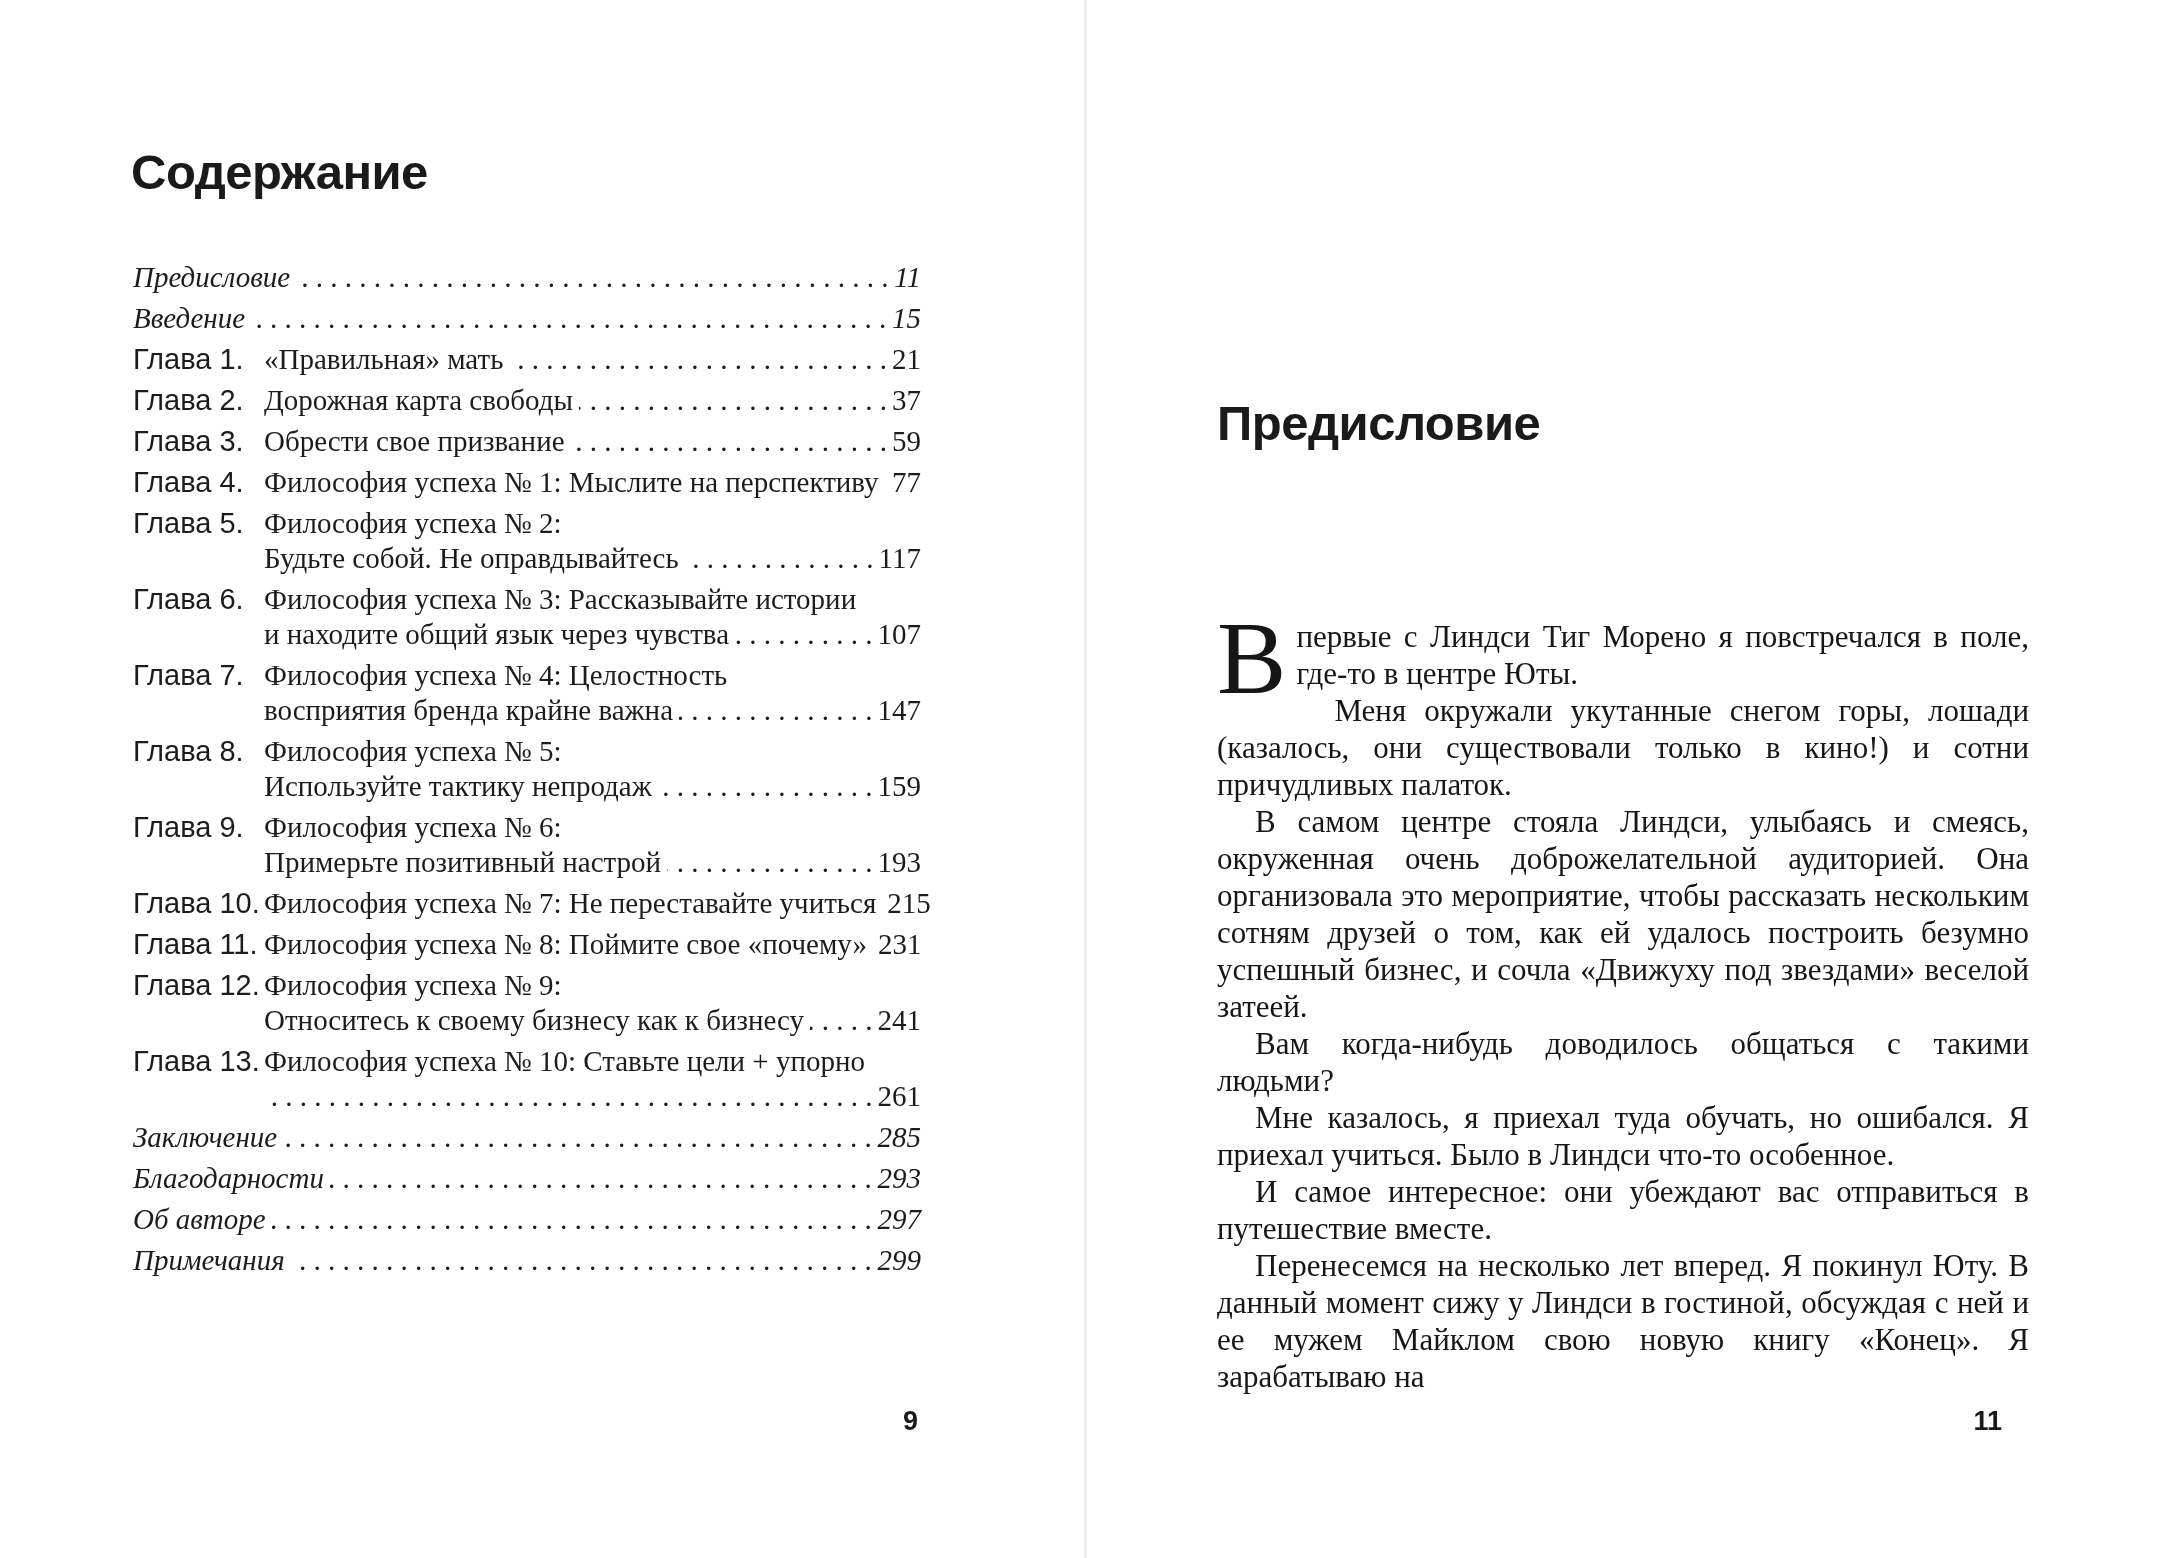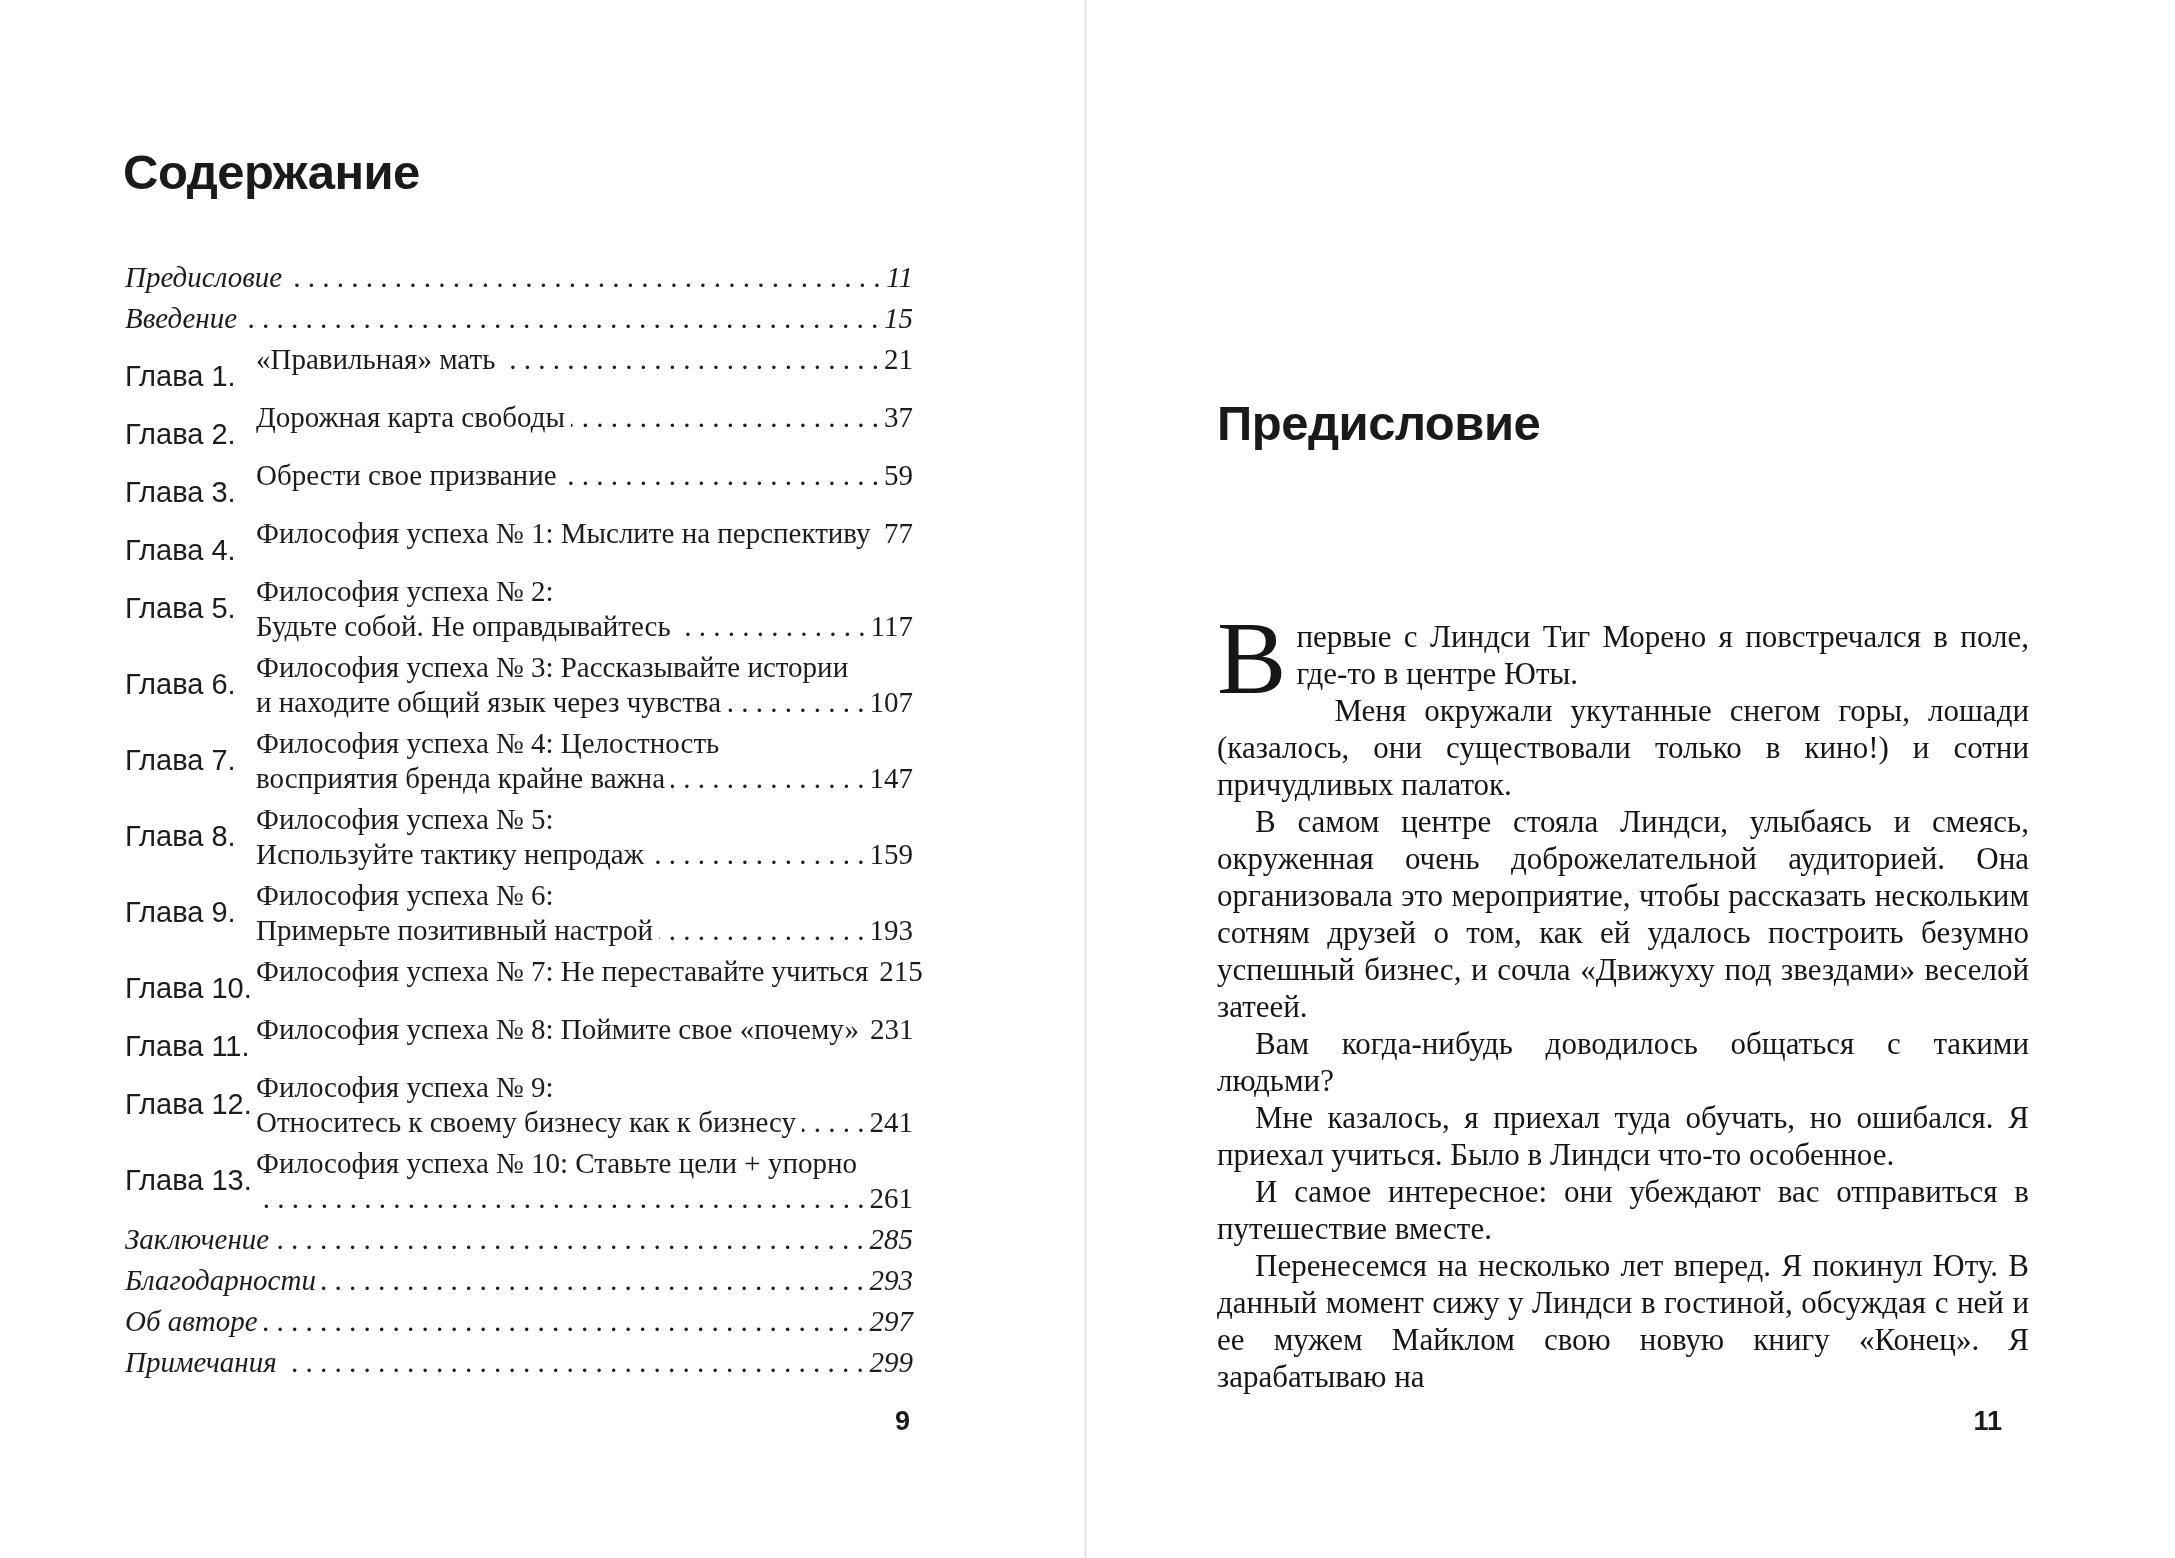--- a/index.html
+++ b/index.html
@@ -22,21 +22,21 @@
     width: 3px;
     height: 100%;
     background: #ececec;
   }
   .page {
     position: absolute;
     top: 0;
     height: 100%;
     background: #ffffff;
   }
-  .page-left  { left: 0;       width: 1084px; }
+  .page-left  { left: 8px;       width: 1084px; }
   .page-right { left: 1087px;  width: 1088px; }
 
   .page-title {
     position: absolute;
     margin: 0;
     font-family: "Liberation Sans", sans-serif;
     font-weight: 700;
     font-size: 49px;
     line-height: 54px;
     letter-spacing: -0.5px;
@@ -61,21 +61,20 @@
     margin-bottom: 6px;
   }
   .toc-entry.front {
     font-style: italic;
   }
   .toc-label {
     flex: 0 0 131px;
     font-family: "Liberation Sans", sans-serif;
     font-style: normal;
     white-space: nowrap;
-    margin-top: 17px;
   }
   .toc-body { flex: 1 1 auto; min-width: 0; }
   .toc-line { white-space: nowrap; }
   .toc-line.with-leader {
     display: flex;
     align-items: baseline;
   }
   .toc-text { flex: 0 0 auto; white-space: nowrap; }
   .leader {
     flex: 1 1 auto;

